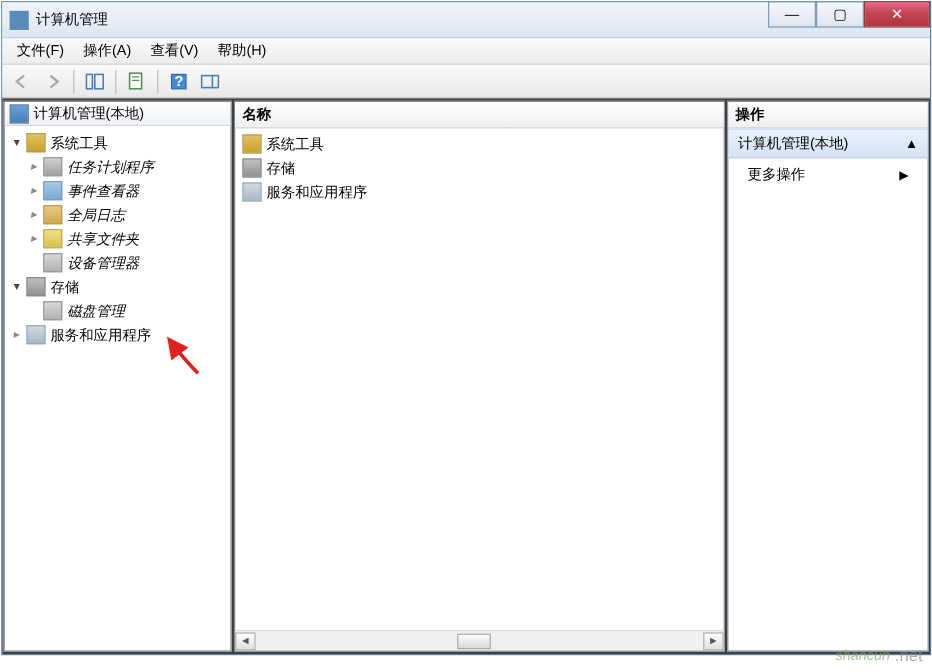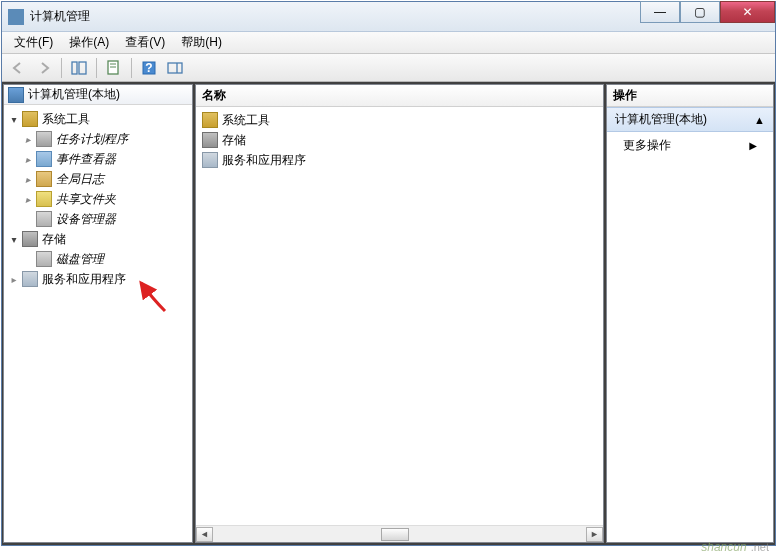--- a/index.html
+++ b/index.html
@@ -73,21 +73,21 @@
     
     .red-arrow { position: absolute; left: 135px; top: 277px; pointer-events: none; }
     
     
     .hscroll { height: 17px; background: #f0f0f0; border-top: 1px solid #ddd; display:flex; align-items:center; }
     .hscroll-btn { width: 17px; height: 15px; background: linear-gradient(#fdfdfd,#e0e0e0); border:1px solid #b0b0b0; display:flex; align-items:center; justify-content:center; font-size:9px; color:#555;}
     .hscroll-track { flex:1; position:relative; height:15px; }
     .hscroll-thumb { position:absolute; left:45%; width:28px; height:13px; top:1px; background: linear-gradient(#fdfdfd,#d8d8d8); border:1px solid #a8a8a8; }
     
     .watermark { position: absolute; right: 8px; bottom: 6px; color: #8aa86a; font-size: 14px; font-style: italic; opacity: 0.7; display:flex; align-items:center; gap:4px;margin-top:20px;}
-    .watermark .sub{font-size:11px; color:#888; font-style:normal;}
+    .watermark .sub{font-size:14px; color:#888; font-style:normal;}
   </style>
 </head>
 <body>
 
 <div class="window">
 
   <div class="titlebar">
     <span class="titlebar-icon"></span>
     <span class="titlebar-title">计算机管理</span>
     <div class="titlebar-buttons">

